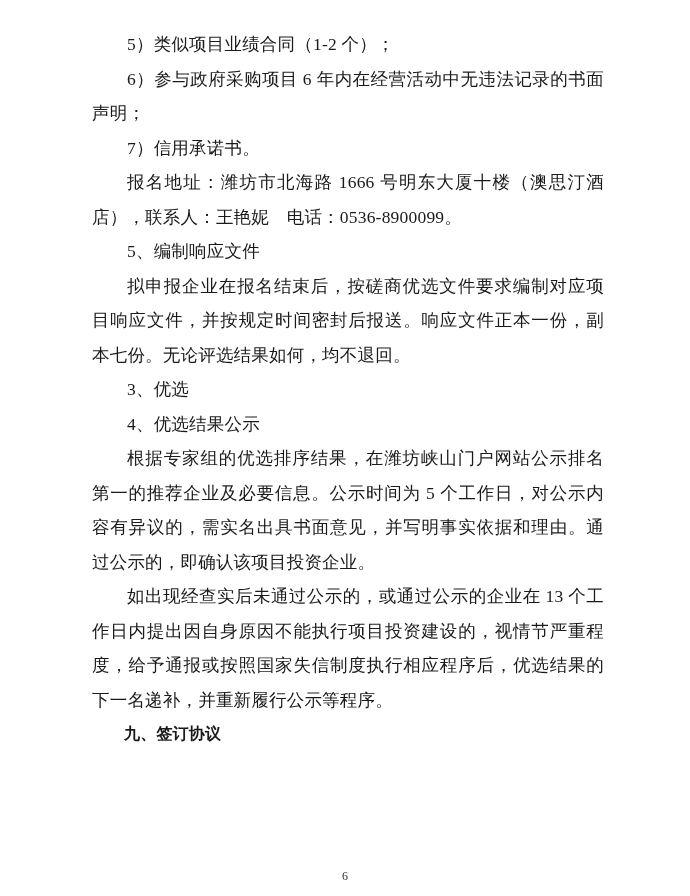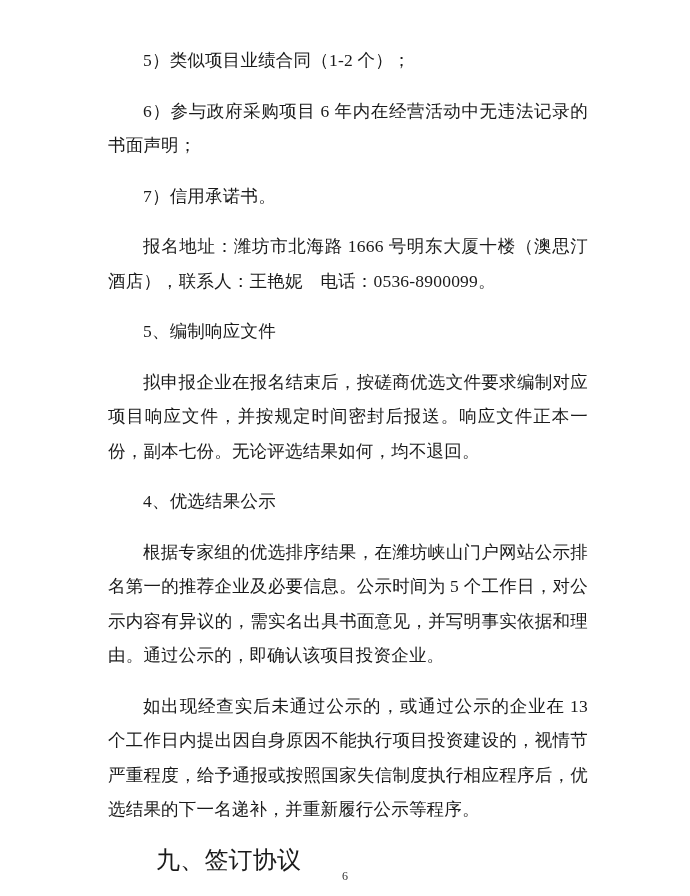--- a/index.html
+++ b/index.html
@@ -17,31 +17,31 @@
     color: #1a1a1a;
   }
   .content {
     position: absolute;
     top: 0;
     left: 92px;
     width: 512px;
     padding-top: 27px;
   }
   .content p {
-    margin: 16px;
+    margin: 0;
     font-size: 17.5px;
     line-height: 34.5px;
     text-align: justify;
     text-indent: 2em;
     letter-spacing: 0.2px;
     word-break: break-all;
   }
   .content p.heading {
-    font-weight: normal;
-    font-size: 24px;
+    font-weight: bold;
+    font-size: 16px;
     text-align: left;
   }
   .page-footer {
     position: absolute;
     left: 0;
     right: 0;
     bottom: 12px;
     text-align: center;
     font-size: 12px;
     color: #333333;
@@ -52,19 +52,20 @@
 <body>
 
 <div class="page">
   <div class="content">
     <p>5）类似项目业绩合同（1-2 个）；</p>
     <p>6）参与政府采购项目 6 年内在经营活动中无违法记录的书面声明；</p>
     <p>7）信用承诺书。</p>
     <p>报名地址：潍坊市北海路 1666 号明东大厦十楼（澳思汀酒店），联系人：王艳妮　电话：0536-8900099。</p>
     <p>5、编制响应文件</p>
     <p>拟申报企业在报名结束后，按磋商优选文件要求编制对应项目响应文件，并按规定时间密封后报送。响应文件正本一份，副本七份。无论评选结果如何，均不退回。</p>
+    <p>3、优选</p>
     <p>4、优选结果公示</p>
     <p>根据专家组的优选排序结果，在潍坊峡山门户网站公示排名第一的推荐企业及必要信息。公示时间为 5 个工作日，对公示内容有异议的，需实名出具书面意见，并写明事实依据和理由。通过公示的，即确认该项目投资企业。</p>
     <p>如出现经查实后未通过公示的，或通过公示的企业在 13 个工作日内提出因自身原因不能执行项目投资建设的，视情节严重程度，给予通报或按照国家失信制度执行相应程序后，优选结果的下一名递补，并重新履行公示等程序。</p>
     <p class="heading">九、签订协议</p>
   </div>
   <div class="page-footer">6</div>
 </div>
 
 </body></html>

